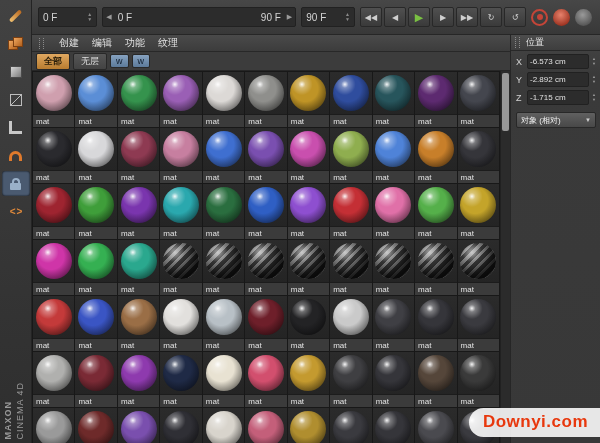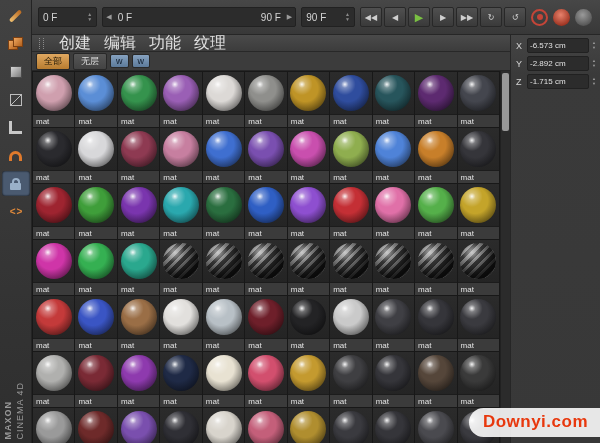--- a/index.html
+++ b/index.html
@@ -62,26 +62,26 @@
   .rec-ring { border:2px solid #c44538; }
   .rec-ring .dot { width:6px; height:6px; border-radius:50%; background:#c44538; }
   .rec-key { background:radial-gradient(circle at 45% 35%, #e8826c, #9c3220 75%); }
   .rec-gray { background:radial-gradient(circle at 45% 35%, #9a9a9a, #555 75%); }
 
   
   .material-panel { position:absolute; left:32px; top:35px; width:478px; height:408px; background:#333; }
   .mm-menubar { height:17px; background:linear-gradient(#4a4a4a,#3c3c3c); border-bottom:1px solid #282828;
     display:flex; align-items:center; gap:13px; padding:0 7px; }
   .grip { width:5px; height:11px; border-left:1px dotted #8a8a8a; border-right:1px dotted #8a8a8a; margin-right:2px; }
-  .menu-item { font-size:16px; color:#e0e0e0; cursor:default; }
+  .menu-item { font-size:10px; color:#e0e0e0; cursor:default; }
   .mm-filterbar { height:19px; background:#3c3c3c; border-bottom:1px solid #262626;
     display:flex; align-items:center; gap:3px; padding:0 4px; }
   .filter-chip { font-size:9px; color:#e0e0e0; padding:1px 7px; border:1px solid #282828; border-radius:2px;
     background:linear-gradient(#565656,#434343); }
-  .filter-chip.active { background:linear-gradient(#e0a860,#b87c30); color:#241a08; }
+  .filter-chip.active { background:linear-gradient(#e0a860,#b87c30); color:#241a08;font-weight:bold; }
   .filter-chip.blue { background:linear-gradient(#86a2c0,#5c7a9a); color:#0e1c2c; padding:1px 5px; }
   .mm-grid { position:absolute; left:0; top:36px; right:10px; bottom:0; overflow:hidden;
     display:grid; grid-template-columns:repeat(11,1fr); grid-auto-rows:55px; gap:1px;
     background:#181818; padding:1px; }
   .cell { position:relative; background:linear-gradient(#2b2b2b,#222); display:flex; justify-content:center; }
   .sphere { width:36px; height:36px; border-radius:50%; margin-top:3px;
     background:
       radial-gradient(circle at 33% 26%, rgba(255,255,255,.95) 0%, rgba(255,255,255,.35) 10%, rgba(255,255,255,0) 30%),
       radial-gradient(circle at 42% 38%, var(--c) 0%, var(--c) 42%, #000 115%); }
   .sphere.hatched { background:
@@ -523,20 +523,24 @@
       <div class="cell">
         <div class="sphere" style="--c: #3a3a3f;"></div>
       </div>
     </div>
   <div class="mm-scrollbar">
     <div class="mm-thumb"></div>
   </div>
 </div>
 
 <div class="right-panel">
+  <div class="rp-header">
+    <div class="grip"></div>
+    <span>位置</span>
+  </div>
   <div class="coord-row">
     <span class="coord-label">X</span>
     <span class="coord-input">-6.573 cm</span>
     <span class="coord-spin">
       <span>▲</span>
       <span>▼</span>
     </span>
   </div>
   <div class="coord-row">
     <span class="coord-label">Y</span>
@@ -547,15 +551,19 @@
     </span>
   </div>
   <div class="coord-row">
     <span class="coord-label">Z</span>
     <span class="coord-input">-1.715 cm</span>
     <span class="coord-spin">
       <span>▲</span>
       <span>▼</span>
     </span>
   </div>
+  <div class="rp-dropdown">
+    <span>对象 (相对)</span>
+    <span class="caret">▼</span>
+  </div>
 </div>
 
 <div class="watermark">Downyi.com</div>
 
 </body></html>

